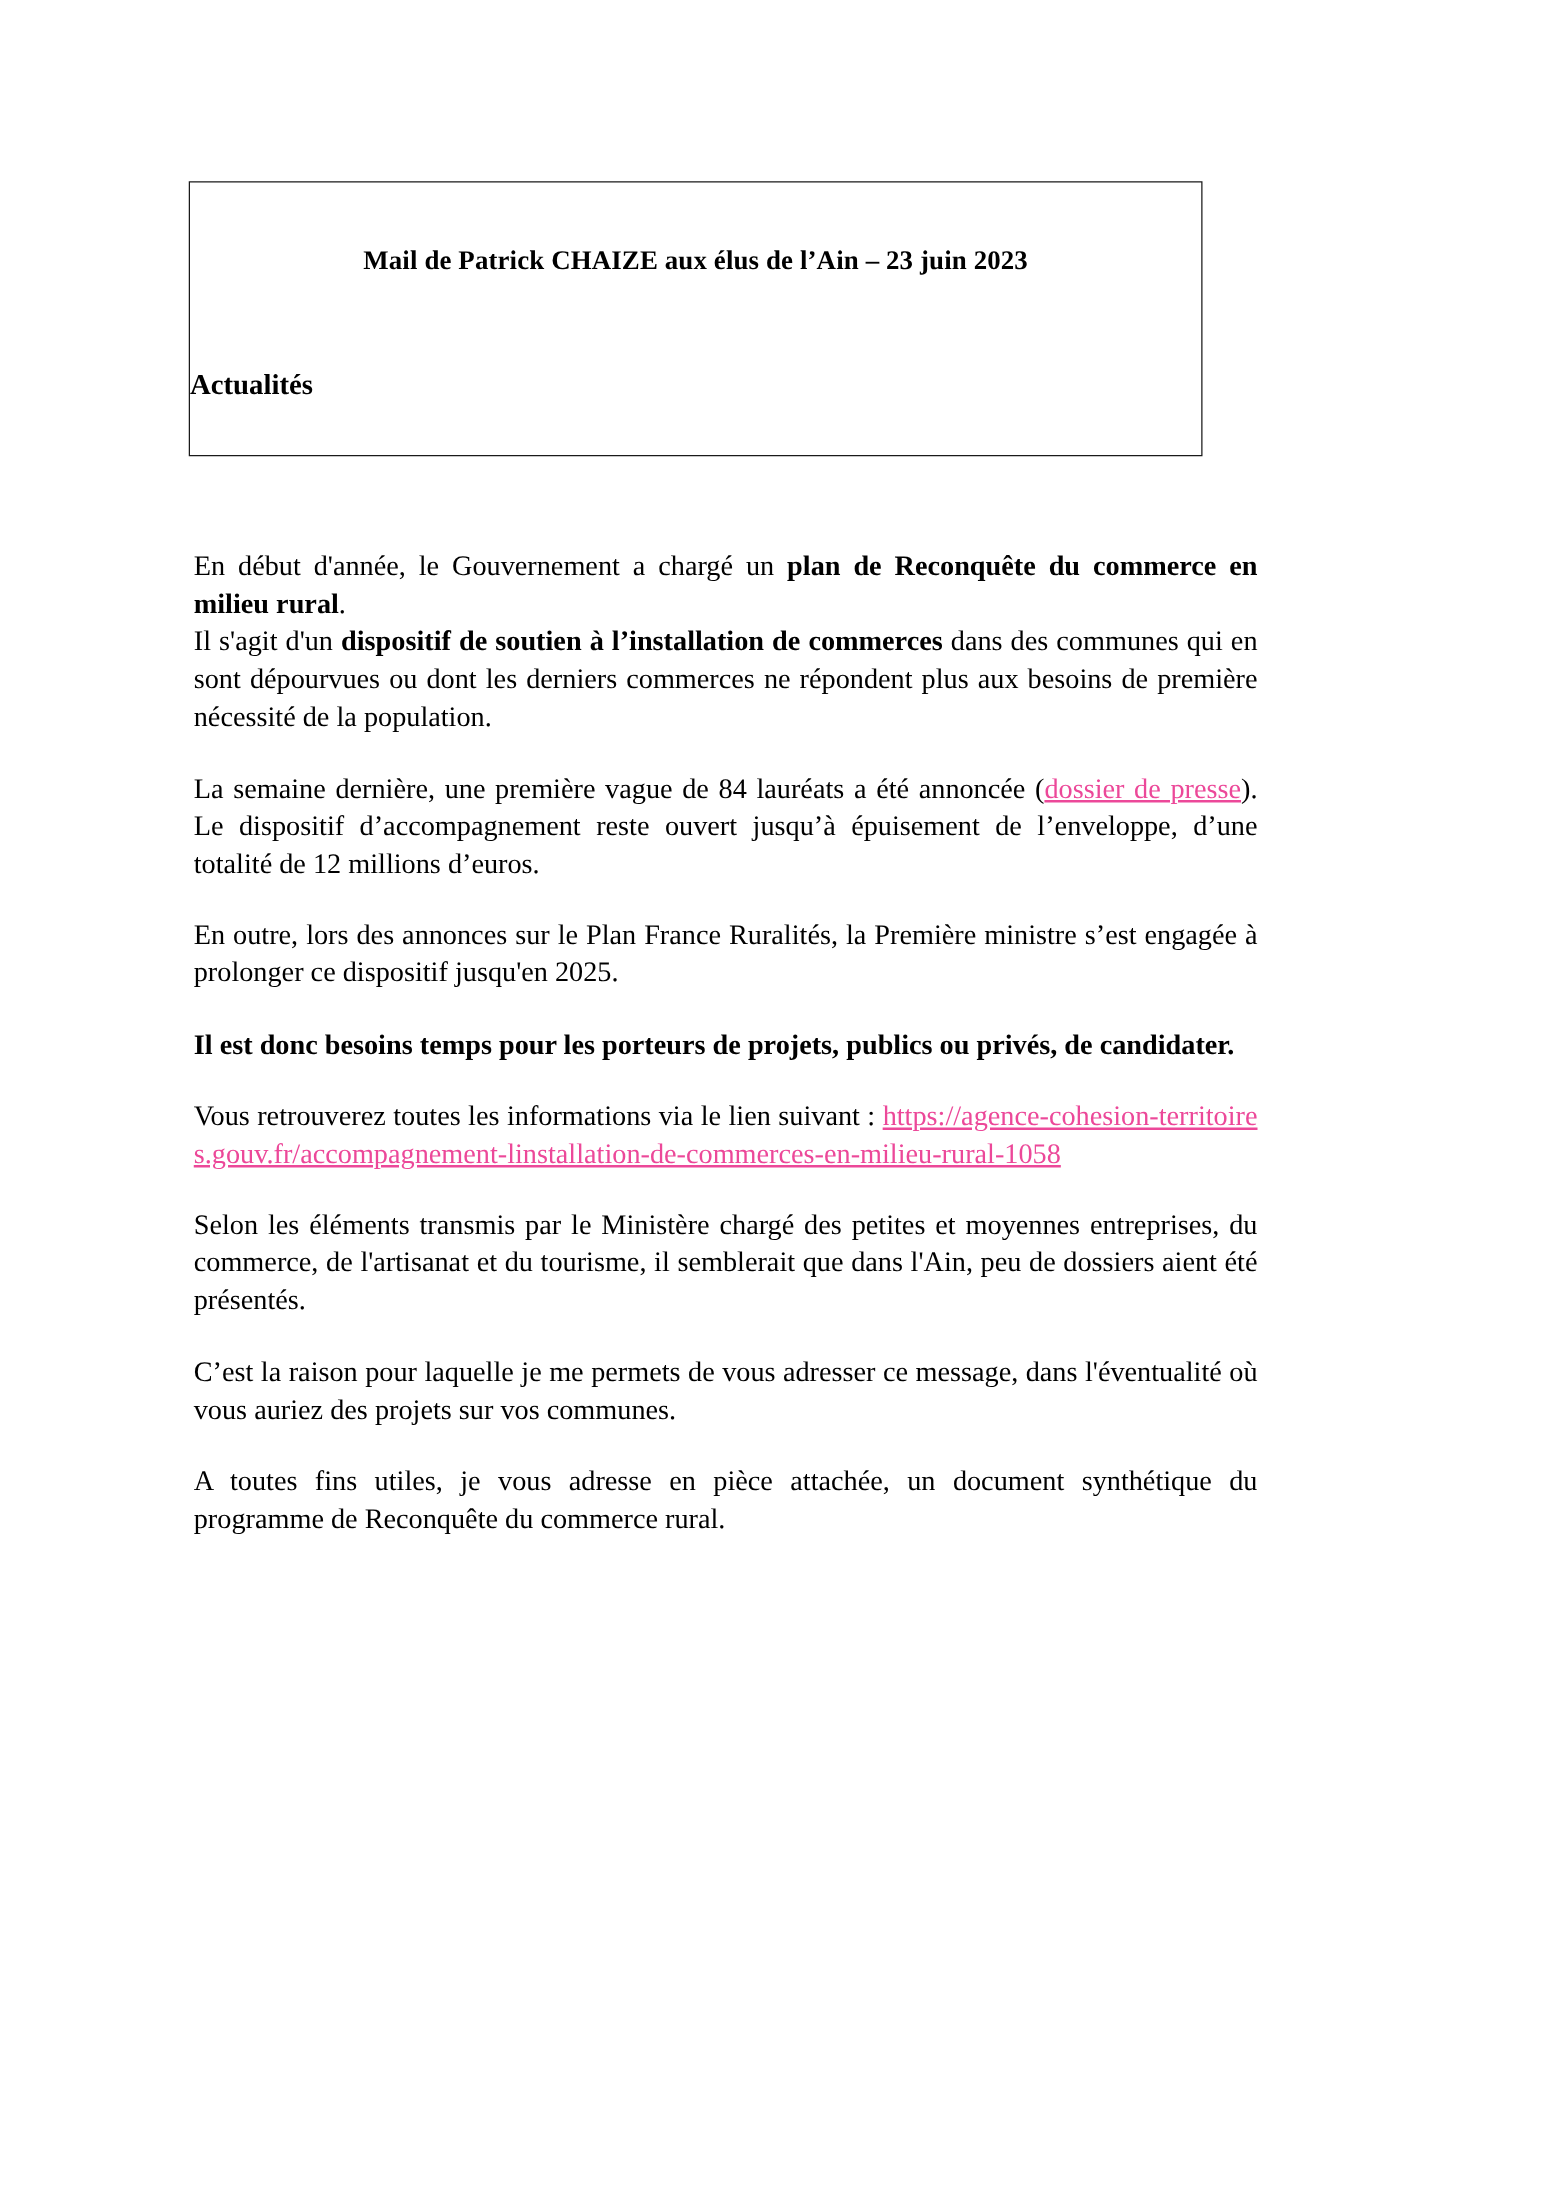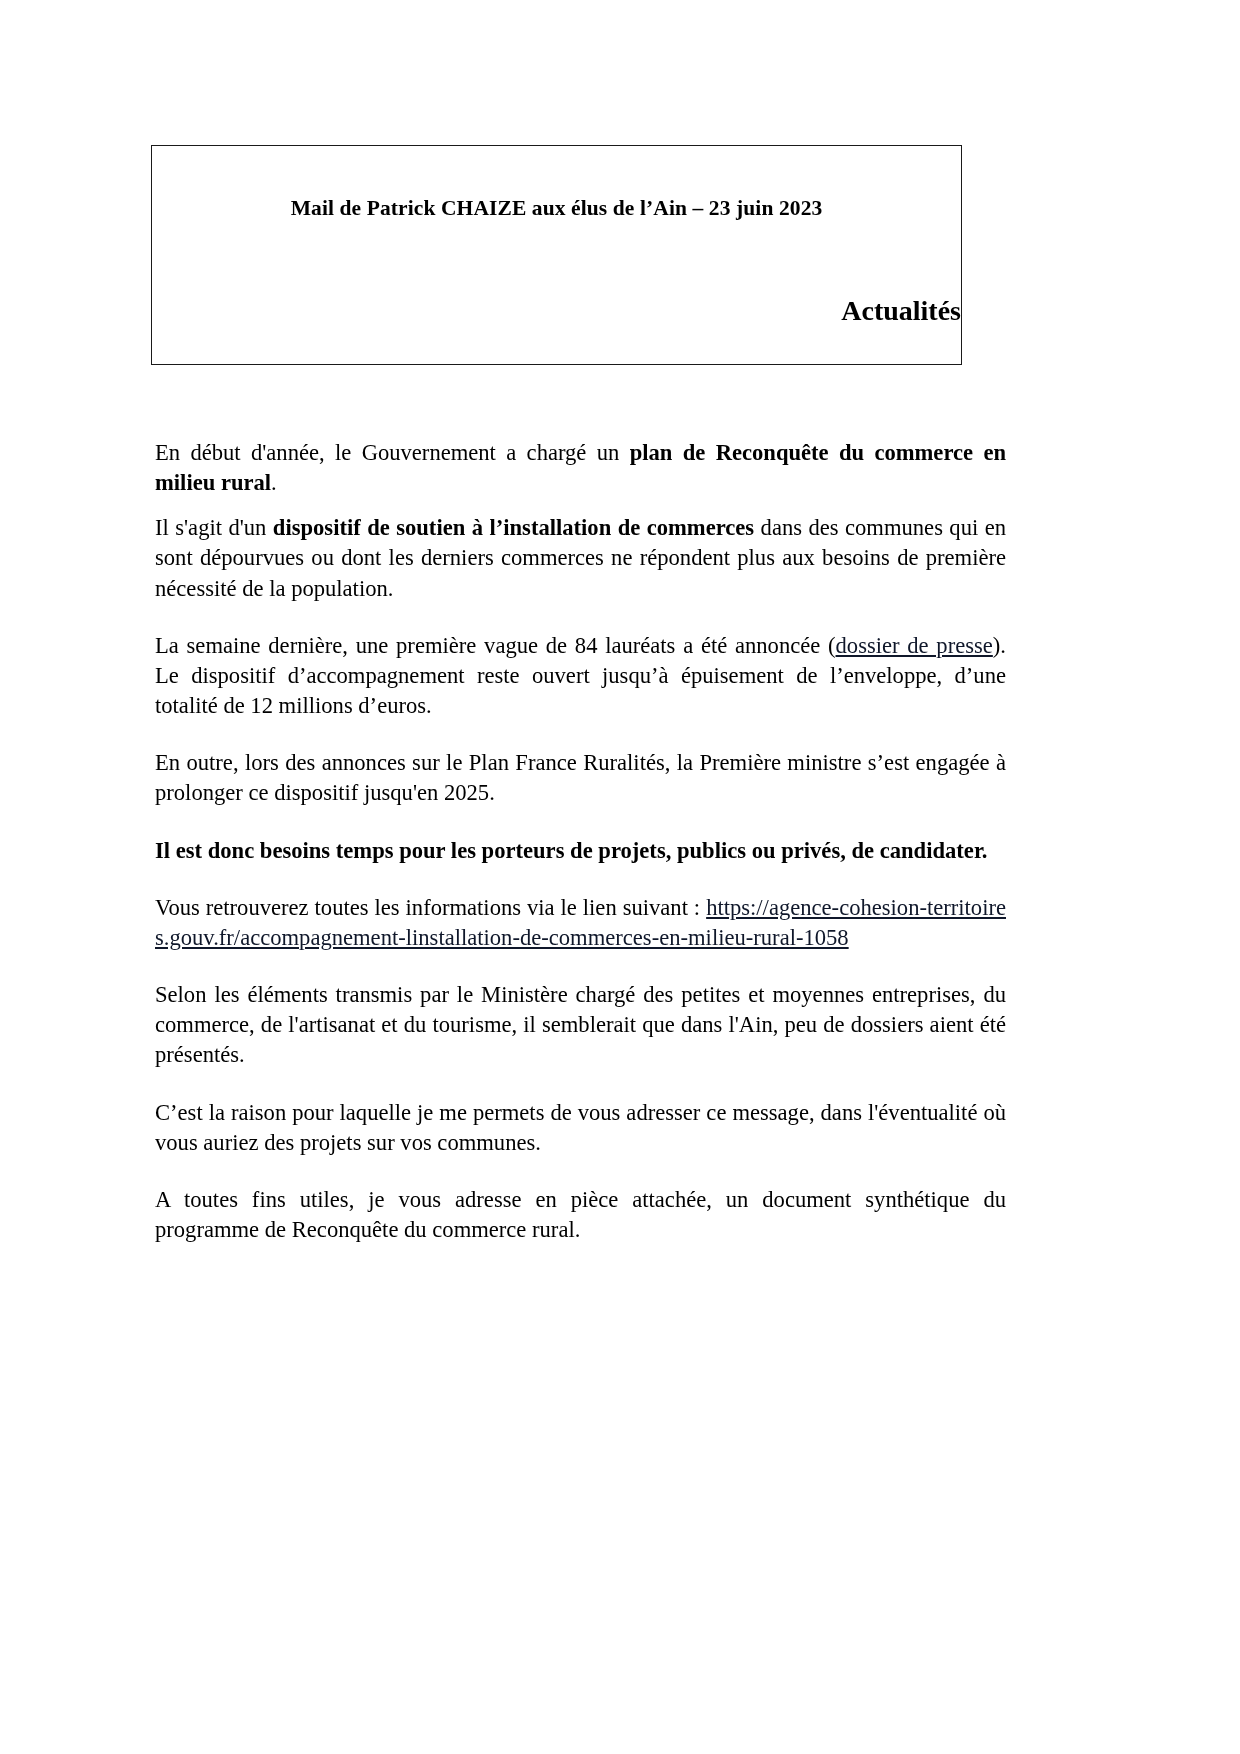--- a/index.html
+++ b/index.html
@@ -45,53 +45,53 @@
     font-size: 21.5px;
     font-weight: bold;
     letter-spacing: 0.1px;
     line-height: 1.2;
   }
   .header-subtitle {
     position: absolute;
     left: 0;
     right: 0;
     top: 148px;
-    text-align: right;
-    font-size: 28px;
+    text-align: left;
+    font-size: 23px;
     font-weight: bold;
     line-height: 1.2;
   }
 
   
   .body-col {
     position: absolute;
     left: 155px;
     top: 438px;
     width: 851px;
   }
   p.para {
     margin: 0 0 0 0;
     font-size: 22.6px;
     line-height: 1.335;
     text-align: justify;
     text-justify: inter-word;
     hyphens: none;
   }
   p.para + p.para {
-    margin-top: 15px;
+    margin-top: 0;
     font-family: Liberation Serif, serif;
   }
   .gap {
     height: 27px;
   }
   b, .b {
     font-weight: bold;
   }
   a.link {
-    color: #0f172a;
+    color: #ec4899;
     text-decoration: underline;
     text-underline-offset: 1.5px;
   }
   .url-block {
     word-break: break-all;
   }
 </style>
 </head>
 <body>
 

